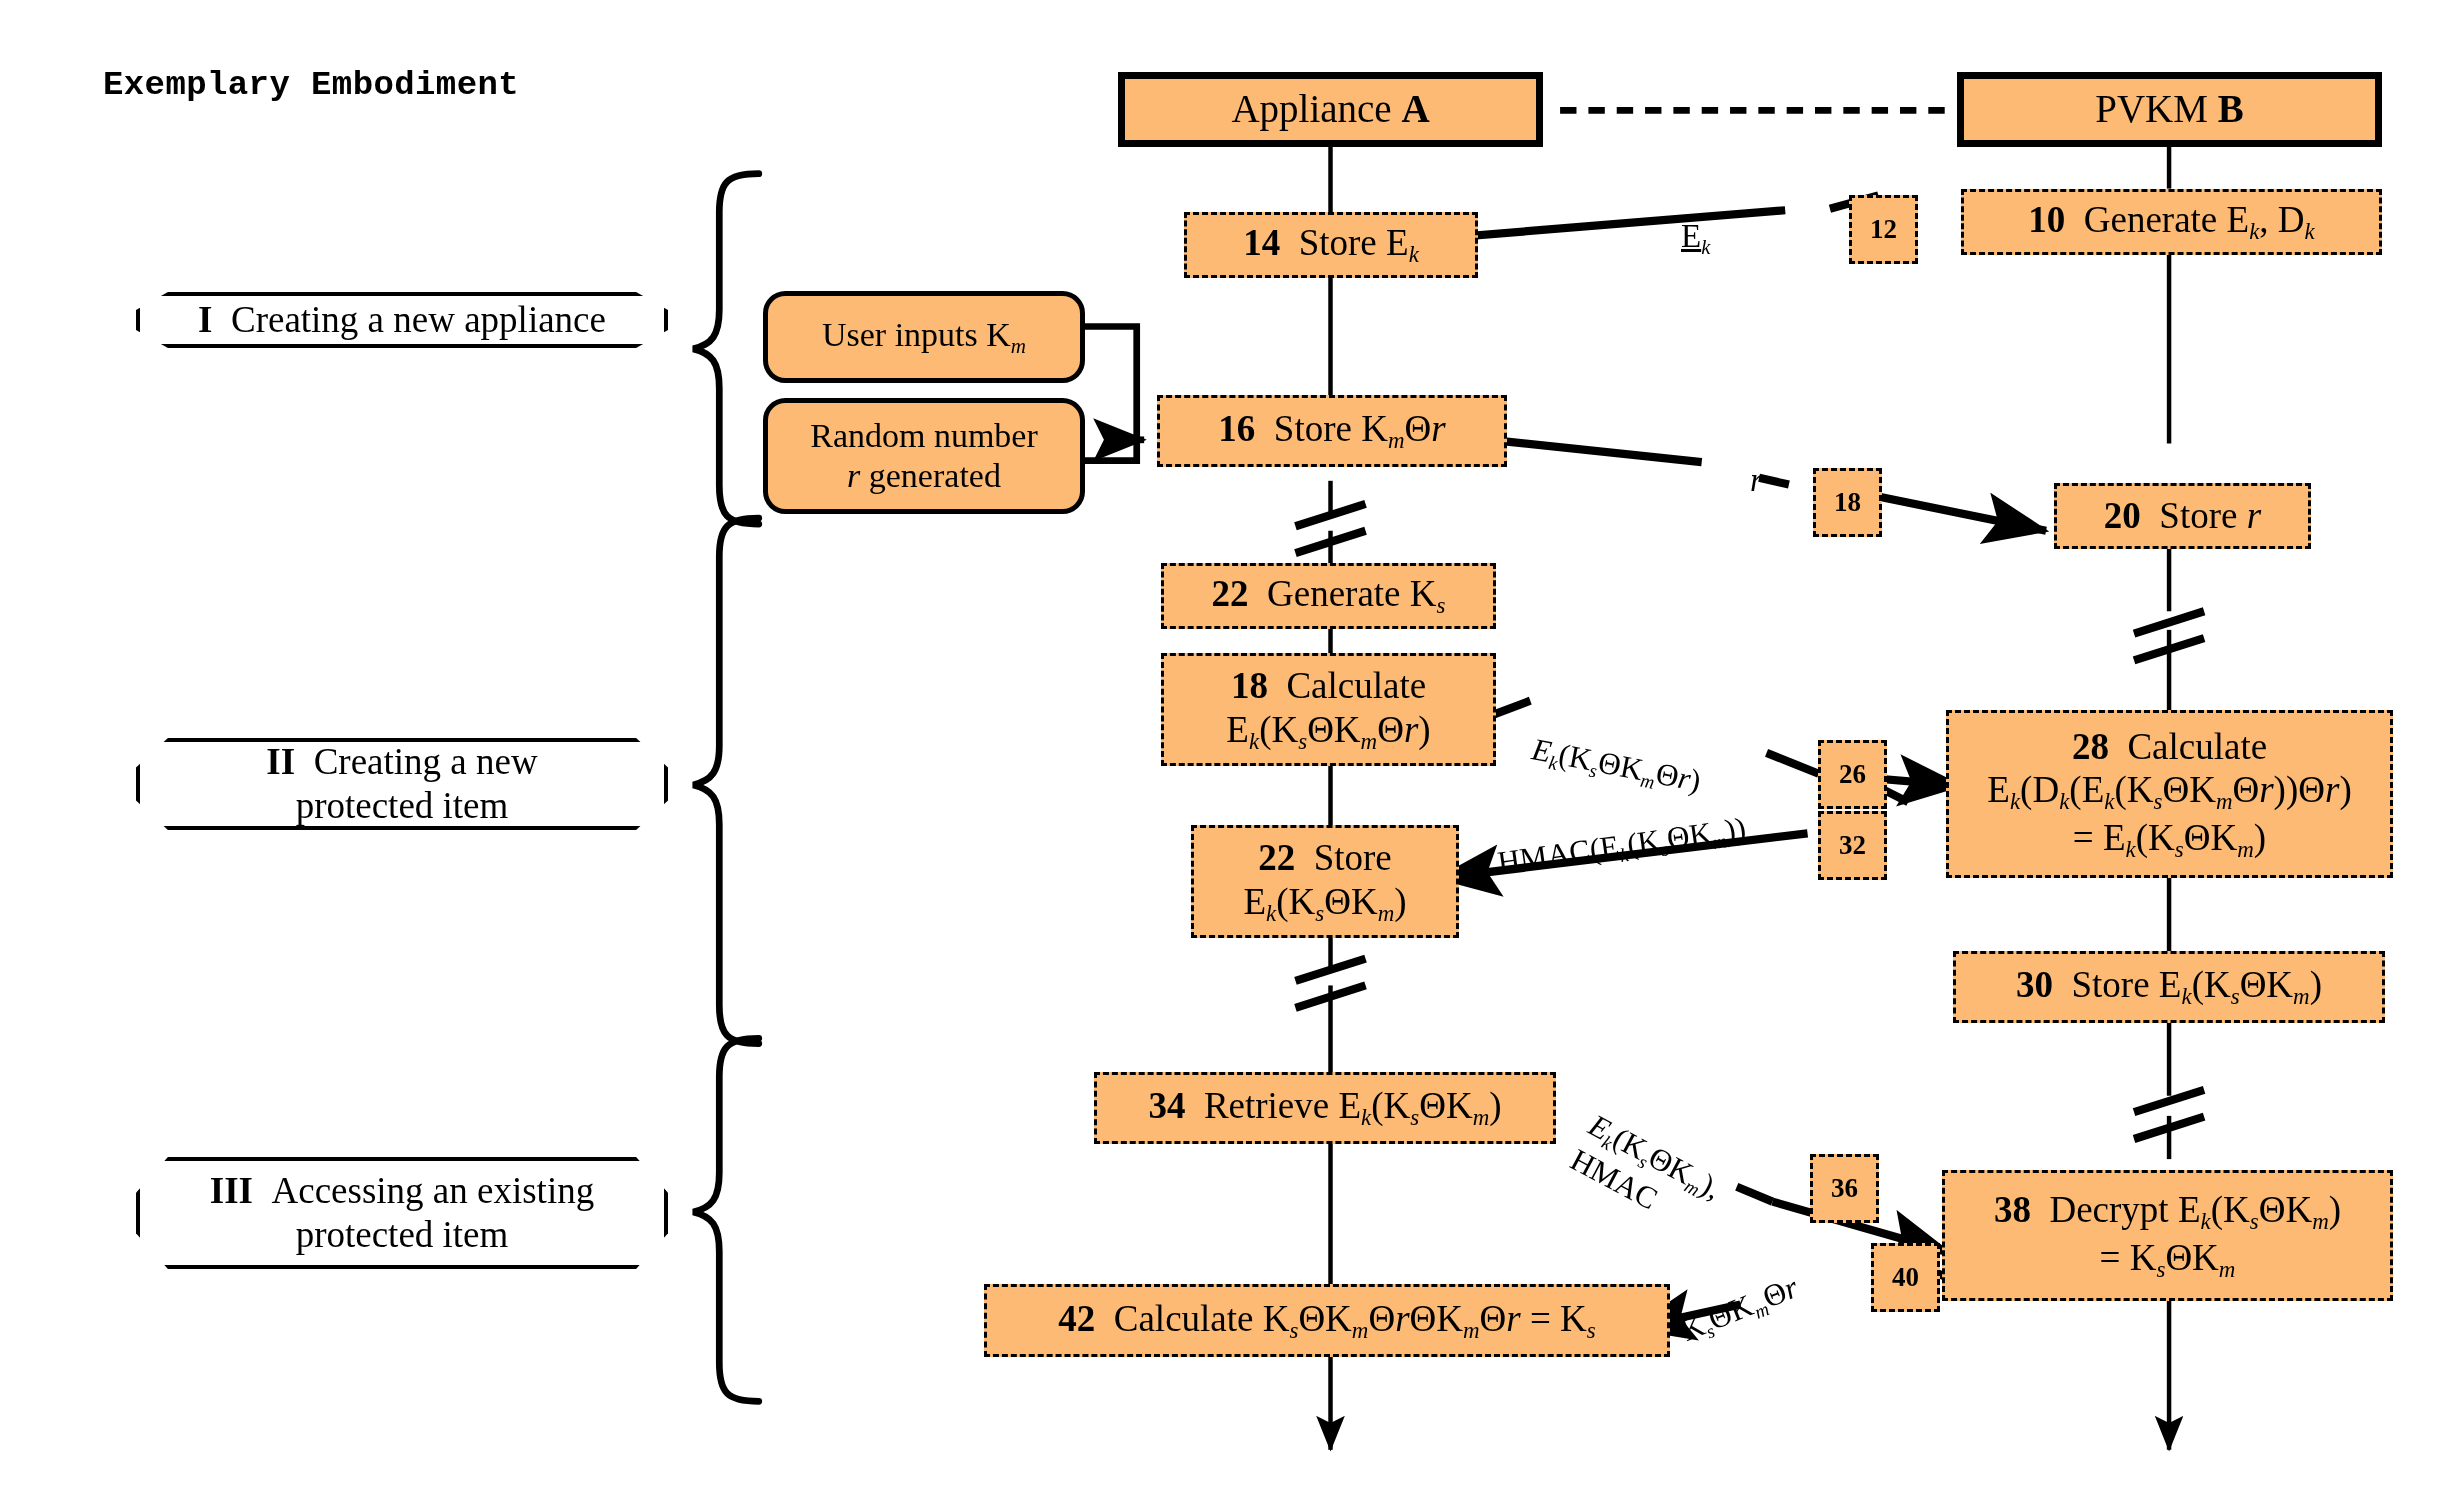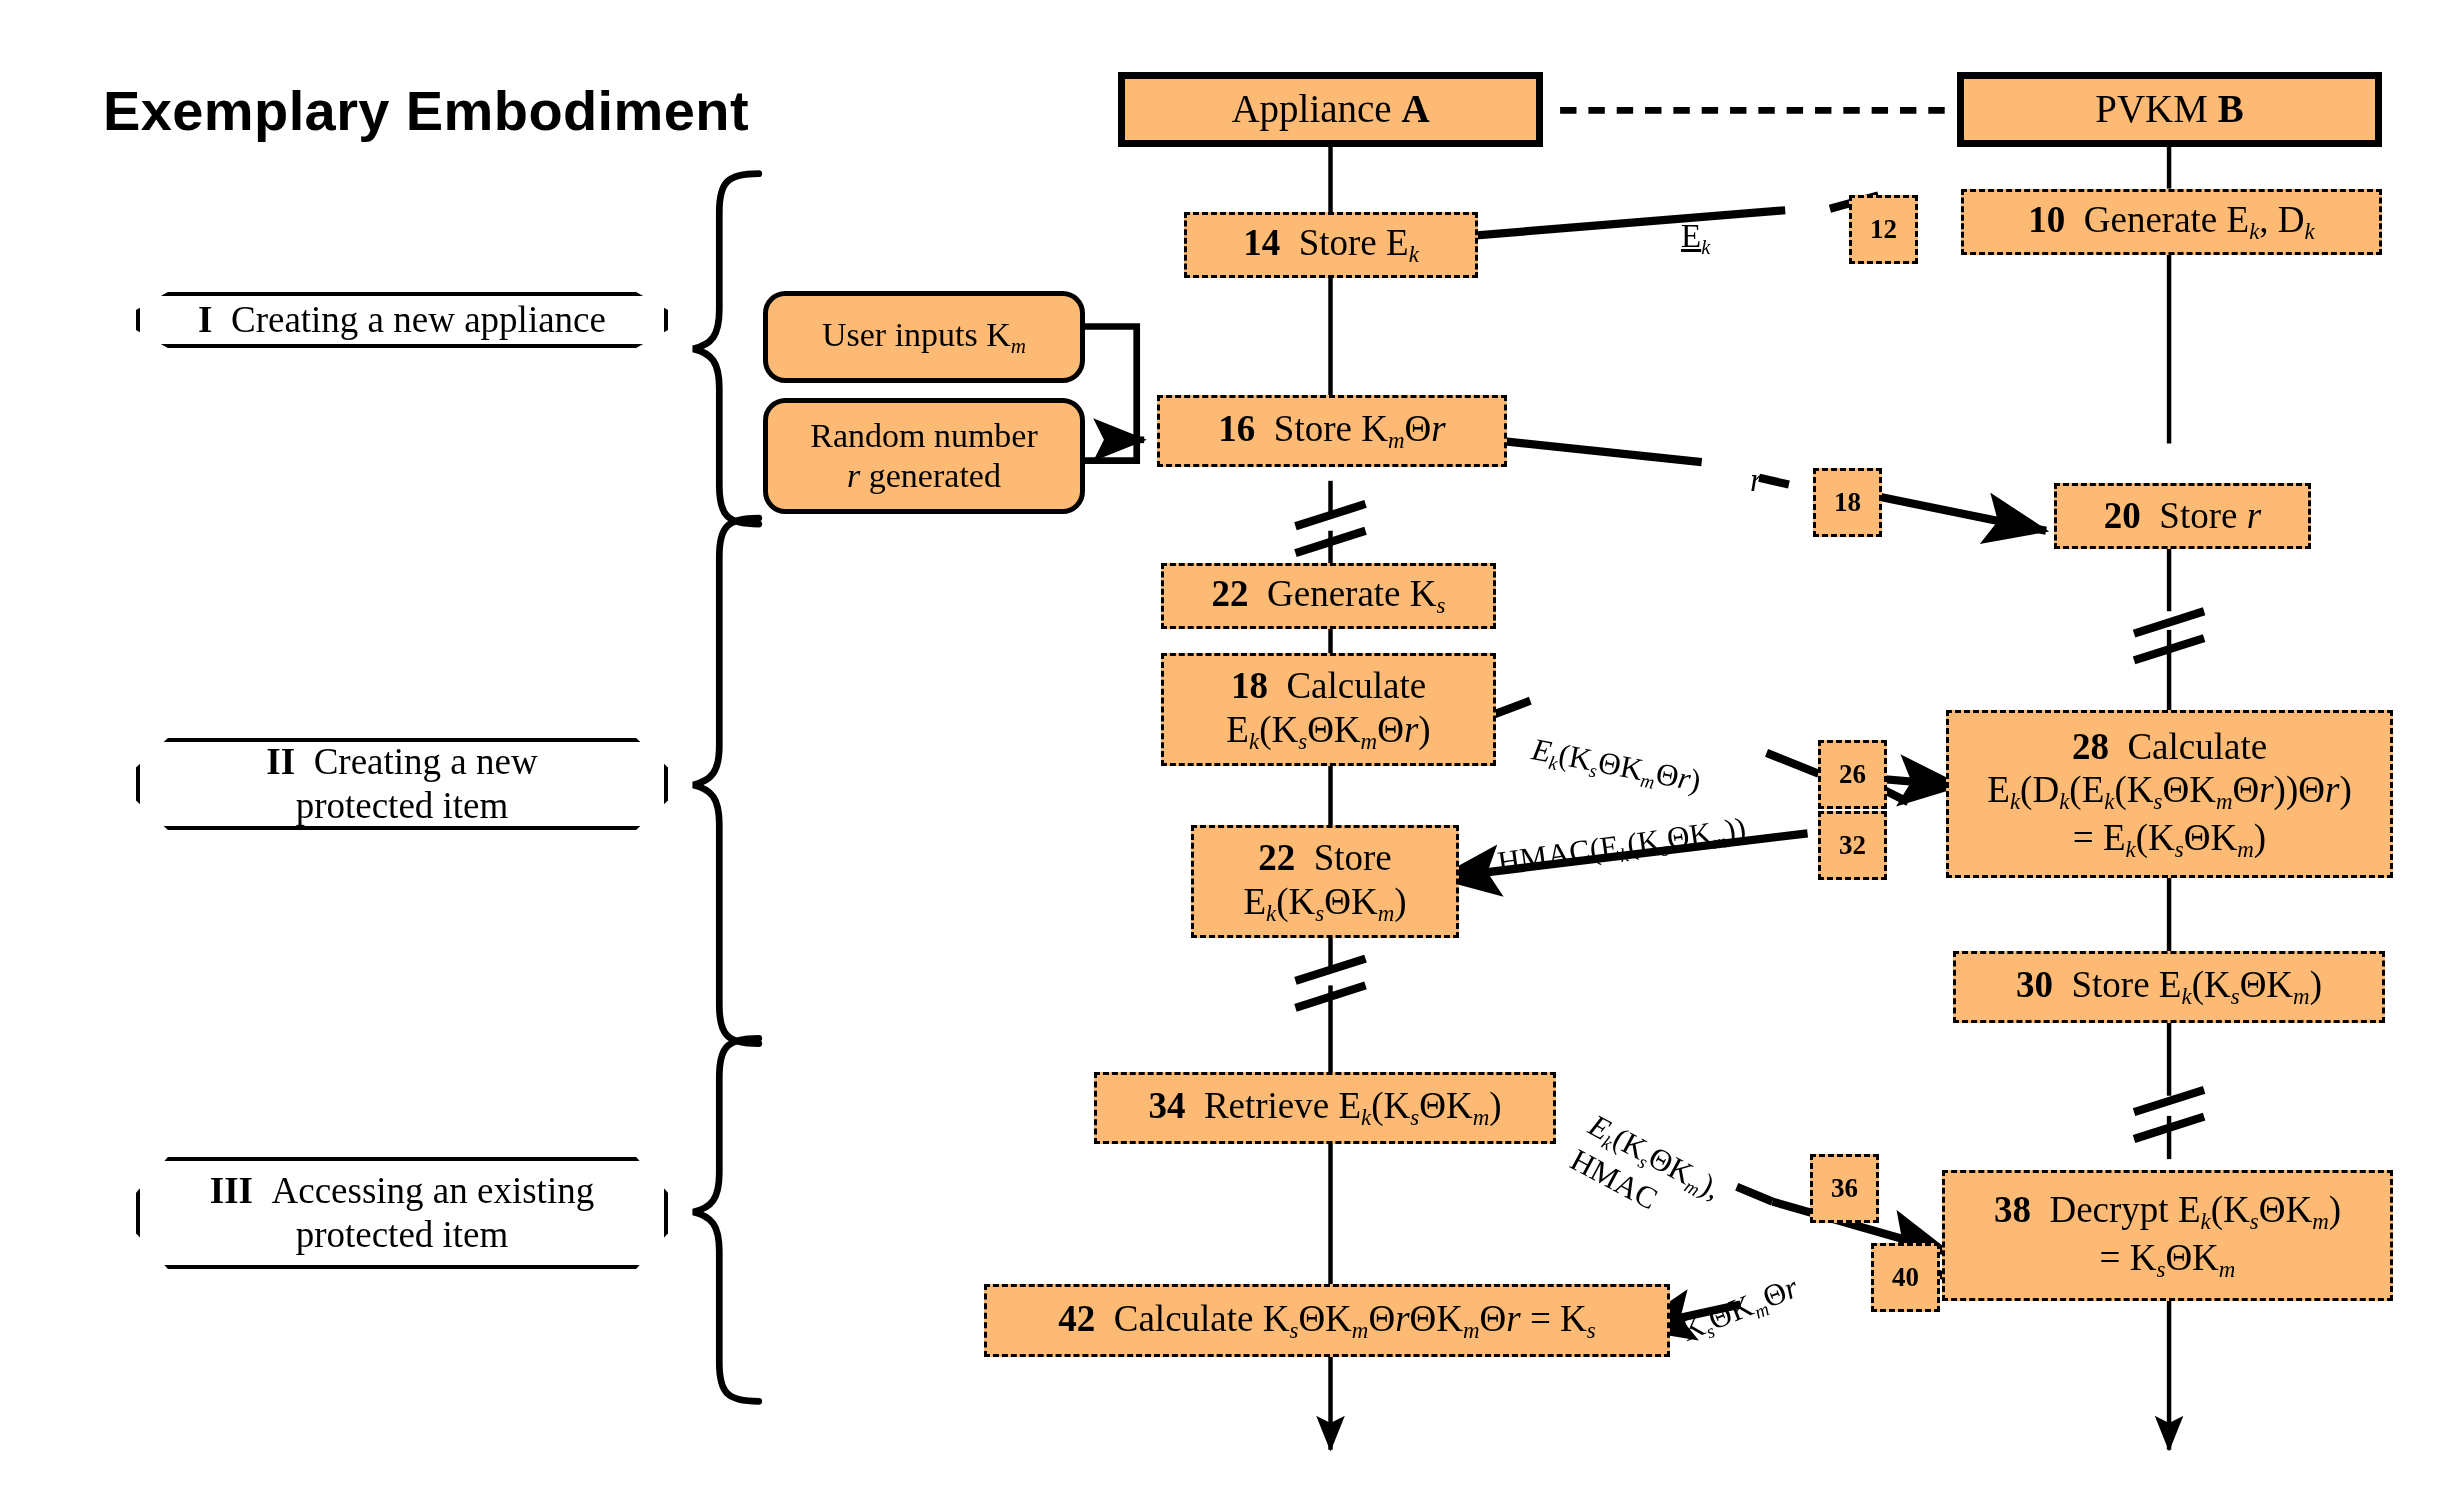--- a/index.html
+++ b/index.html
@@ -35,23 +35,22 @@
     border:4.5px solid #000;font-size:37px;background:#fff;
     clip-path:polygon(0 32%,6% 0,94% 0,100% 32%,100% 68%,94% 100%,6% 100%,0 68%);
     -webkit-clip-path:polygon(0 32%,6% 0,94% 0,100% 32%,100% 68%,94% 100%,6% 100%,0 68%);
     padding:0;
   }
   .octa-wrap{position:absolute;}
   .octa-wrap .octa{position:absolute;left:0;top:0;width:100%;height:100%;}
 
   
   .title{
-    position:absolute;font-weight:bold;font-size:56px;letter-spacing:0.4px;
-    font-family:Liberation Sans, sans-serif;
-    margin-top:12px;
+    position:absolute;font-weight:bold;font-size:34px;letter-spacing:0.4px;
+    font-family:Liberation Mono, monospace;
   }
 
   
   .elabel{position:absolute;font-size:33px;white-space:nowrap;transform-origin:0 50%;}
   .elabel.small{font-size:31px;}
 
   sub{font-size:.62em;font-style:italic;vertical-align:-0.32em;}
   i{font-style:italic;}
 </style>
 </head>

